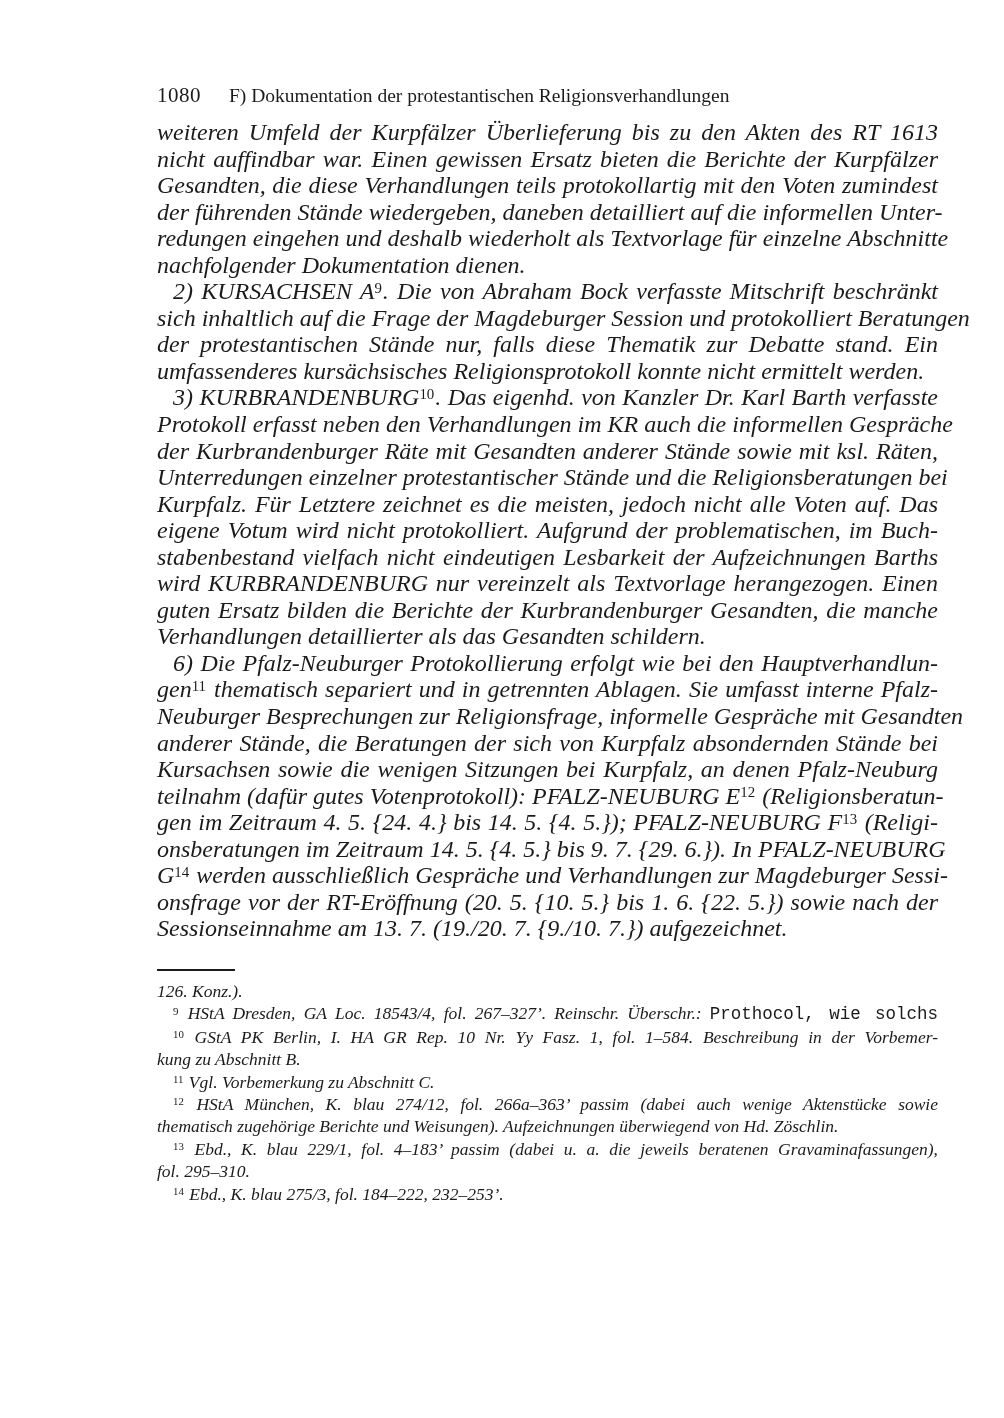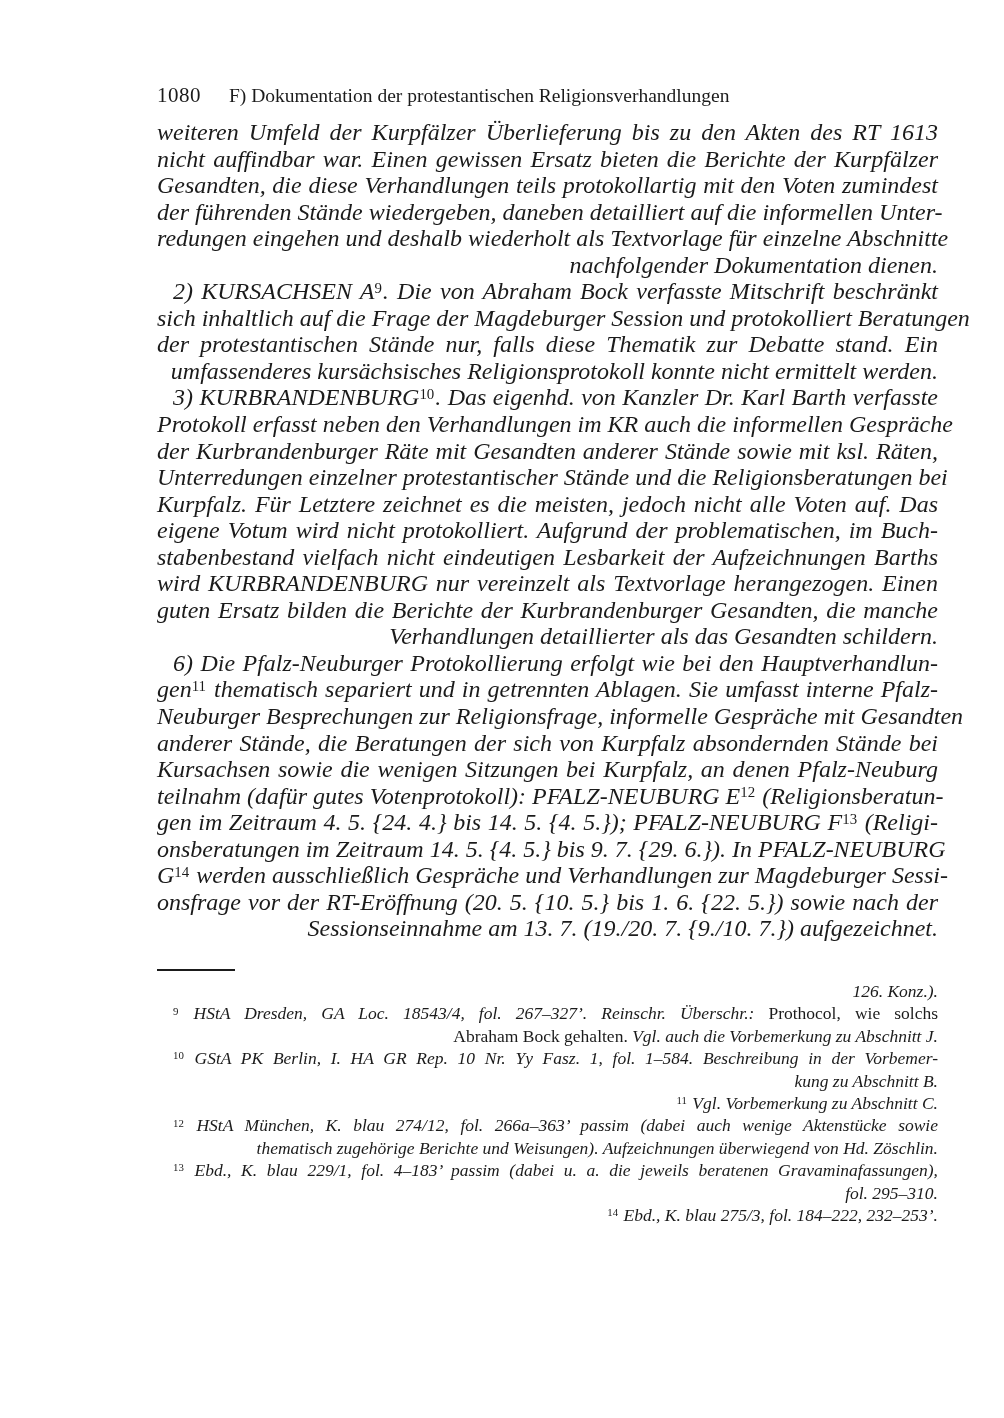--- a/index.html
+++ b/index.html
@@ -29,30 +29,30 @@
     border-top: 2px solid #1b1b1b;
   }
 
   .footnotes {
     position: absolute; left: 157px; top: 980px; width: 781px;
     font-size: 17.5px; line-height: 22.4px; font-style: italic;
   }
 
   .tline {
     white-space: nowrap;
-    text-align: right;
+    text-align: left;
   }
   .tline.just {
     text-align: justify;
     text-align-last: justify;
     text-justify: inter-word;
   }
   .tline.ind { padding-left: 16px; }
 
-  .rom { font-style: normal; }
+  .rom { font-style: normal; font-family: Liberation Mono, monospace; }
 
   sup.fnref {
     font-style: normal;
     font-size: 0.62em;
     line-height: 0;
     position: relative;
     top: -0.45em;
     vertical-align: baseline;
     padding: 0 1px 0 0;
   }
@@ -98,21 +98,20 @@
       <div class="tline just"><span>G</span><sup class="fnref">14</sup><span> werden ausschließlich Gespräche und Verhandlungen zur Magdeburger Sessi-</span></div>
       <div class="tline just"><span>onsfrage vor der RT-Eröffnung (20. 5. {10. 5.} bis 1. 6. {22. 5.}) sowie nach der</span></div>
       <div class="tline"><span>Sessionseinnahme am 13. 7. (19./20. 7. {9./10. 7.}) aufgezeichnet.</span></div>
     </div>
 
   <div class="footnote-rule"></div>
 
   <div class="footnotes">
       <div class="tline"><span>126. Konz.).</span></div>
       <div class="tline just ind"><sup class="fnref">9</sup><span> HStA Dresden, GA Loc. 18543/4, fol. 267–327’. Reinschr. Überschr.: </span><span class="rom">Prothocol, wie solchs</span></div>
-      <div class="tline"><span class="rom">Abraham Bock gehalten. </span><span>Vgl. auch die Vorbemerkung zu Abschnitt J.</span></div>
       <div class="tline just ind"><sup class="fnref">10</sup><span> GStA PK Berlin, I. HA GR Rep. 10 Nr. Yy Fasz. 1, fol. 1–584. Beschreibung in der Vorbemer-</span></div>
       <div class="tline"><span>kung zu Abschnitt B.</span></div>
       <div class="tline ind"><sup class="fnref">11</sup><span> Vgl. Vorbemerkung zu Abschnitt C.</span></div>
       <div class="tline just ind"><sup class="fnref">12</sup><span> HStA München, K. blau 274/12, fol. 266a–363’ passim (dabei auch wenige Aktenstücke sowie</span></div>
       <div class="tline"><span>thematisch zugehörige Berichte und Weisungen). Aufzeichnungen überwiegend von Hd. Zöschlin.</span></div>
       <div class="tline just ind"><sup class="fnref">13</sup><span> Ebd., K. blau 229/1, fol. 4–183’ passim (dabei u. a. die jeweils beratenen Gravaminafassungen),</span></div>
       <div class="tline"><span>fol. 295–310.</span></div>
       <div class="tline ind"><sup class="fnref">14</sup><span> Ebd., K. blau 275/3, fol. 184–222, 232–253’.</span></div>
     </div>
 

